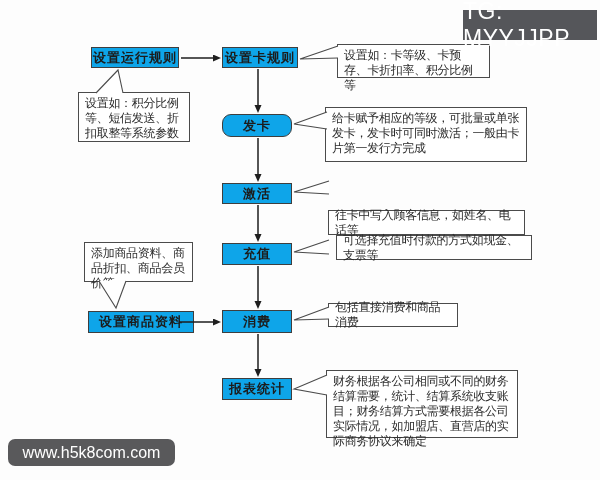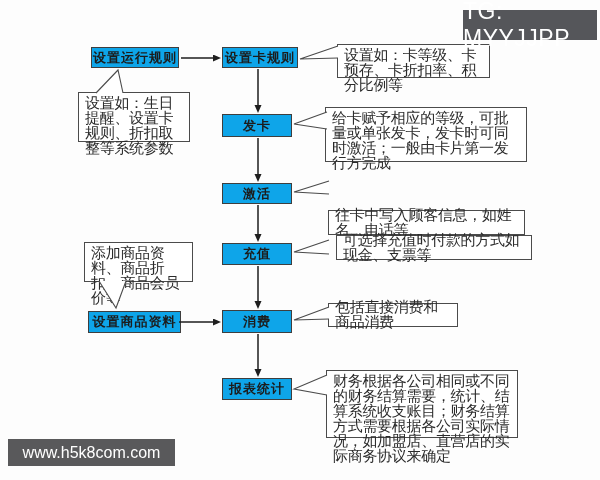--- a/index.html
+++ b/index.html
@@ -13,32 +13,32 @@
   
   .node{
     position:absolute;box-sizing:border-box;background:#0ea5e9;
     border:1.6px solid #3e3e3e;
     display:flex;align-items:center;justify-content:center;
     font-weight:bold;font-size:13px;color:#1c1c1c;letter-spacing:1px;
     white-space:nowrap;z-index:2;
   }
   .n-run{left:91px;top:47px;width:88px;height:21px;}
   .n-cardrules{left:222px;top:47px;width:76px;height:21px;}
-  .n-issue{left:222px;top:114px;width:70px;height:23px;}
+  .n-issue{left:222px;top:114px;width:70px;height:23px;border-radius:9px;}
   .n-activate{left:222px;top:183px;width:70px;height:21px;}
   .n-recharge{left:222px;top:243px;width:70px;height:22px;}
   .n-consume{left:222px;top:310px;width:70px;height:23px;}
-  .n-product{left:88px;top:311px;width:93px;height:22px;}
+  .n-product{left:88px;top:311px;width:106px;height:22px;}
   .n-report{left:222px;top:378px;width:70px;height:22px;}
 
   
   .note{
     position:absolute;box-sizing:border-box;background:#ffffff;
     border:1px solid #4b4b4b;color:#2b2b2b;
-    font-size:15px;letter-spacing:-0.3px;line-height:15px;
+    font-size:12px;letter-spacing:-0.3px;line-height:15px;
     padding:3px 6px;z-index:2;
   }
   .a-run{left:78px;top:92px;width:112px;height:50px;}
   .a-cardrules{left:337px;top:44px;width:153px;height:34px;}
   .a-issue{left:325px;top:107px;width:202px;height:55px;}
   .a-activate{left:328px;top:176px;width:197px;height:25px;display:flex;align-items:center;margin-top:34px;}
   .a-recharge{left:328px;top:235px;width:196px;height:25px;display:flex;align-items:center;margin-left:8px;}
   .a-consume{left:328px;top:303px;width:130px;height:24px;display:flex;align-items:center;}
   .a-product{left:84px;top:242px;width:109px;height:40px;}
   .a-report{left:326px;top:370px;width:192px;height:68px;}
@@ -46,37 +46,37 @@
   
   svg.connectors{position:absolute;inset:0;z-index:3;pointer-events:none;}
 
   
   .badge{
     position:absolute;color:#ffffff;z-index:4;
     font-family:"Liberation Sans","DejaVu Sans",sans-serif;
     display:flex;align-items:center;justify-content:center;
   }
   .badge-tg{left:463px;top:10px;width:134px;height:30px;background:#55565a;font-size:23px;letter-spacing:0.5px;}
-  .badge-site{left:8px;top:439px;width:167px;height:27px;background:#59595b;font-size:16px;}
+  .badge-site{left:8px;top:439px;width:167px;height:27px;background:#59595b;font-size:16px;border-radius:7px;}
 </style>
 </head>
 <body>
 
 <div class="stage">
 
   <div class="node n-run">设置运行规则</div>
   <div class="node n-cardrules">设置卡规则</div>
   <div class="node n-issue">发卡</div>
   <div class="node n-activate">激活</div>
   <div class="node n-recharge">充值</div>
   <div class="node n-consume">消费</div>
   <div class="node n-product">设置商品资料</div>
   <div class="node n-report">报表统计</div>
 
-  <div class="note a-run">设置如：生日提醒、设置卡规则、折扣取整等系统参数</div>
+  <div class="note a-run">设置如：积分比例等、短信发送、折扣取整等系统参数</div>
   <div class="note a-cardrules">设置如：卡等级、卡预存、卡折扣率、积分比例等</div>
   <div class="note a-issue">给卡赋予相应的等级，可批量或单张发卡，发卡时可同时激活；一般由卡片第一发行方完成</div>
   <div class="note a-activate">
       <span>往卡中写入顾客信息，如姓名、电话等</span>
     </div>
   <div class="note a-recharge">
       <span>可选择充值时付款的方式如现金、支票等</span>
     </div>
   <div class="note a-consume">
       <span>包括直接消费和商品消费</span>

